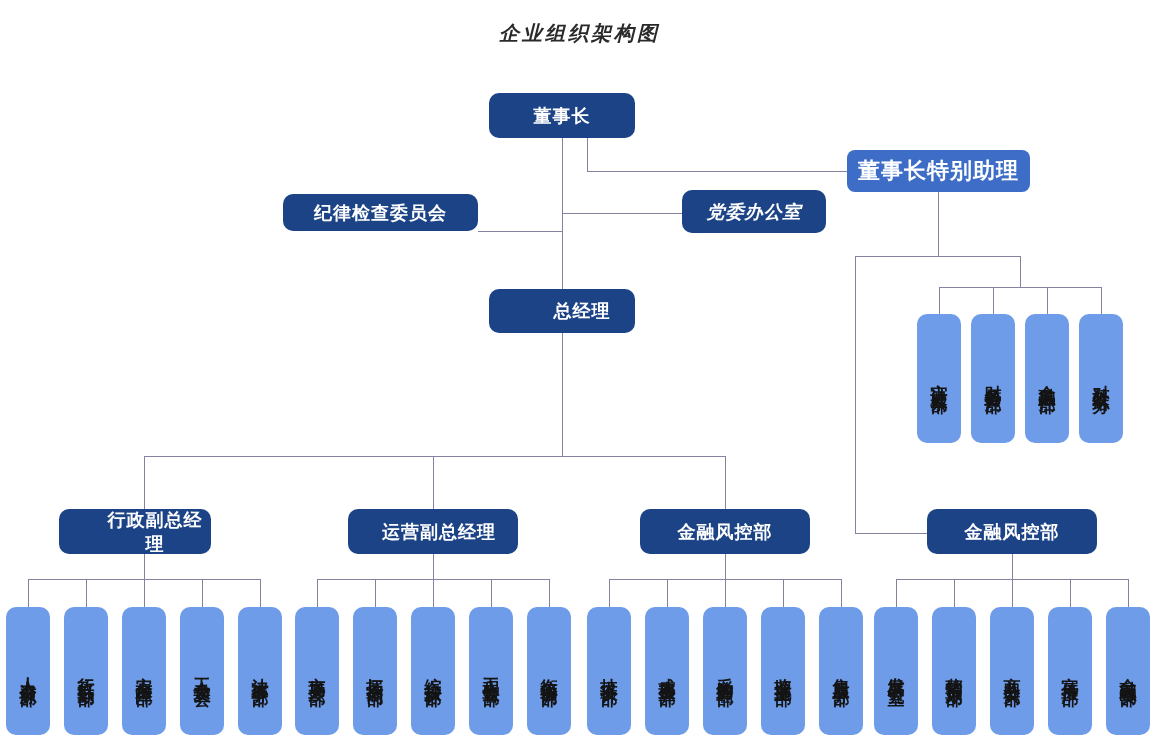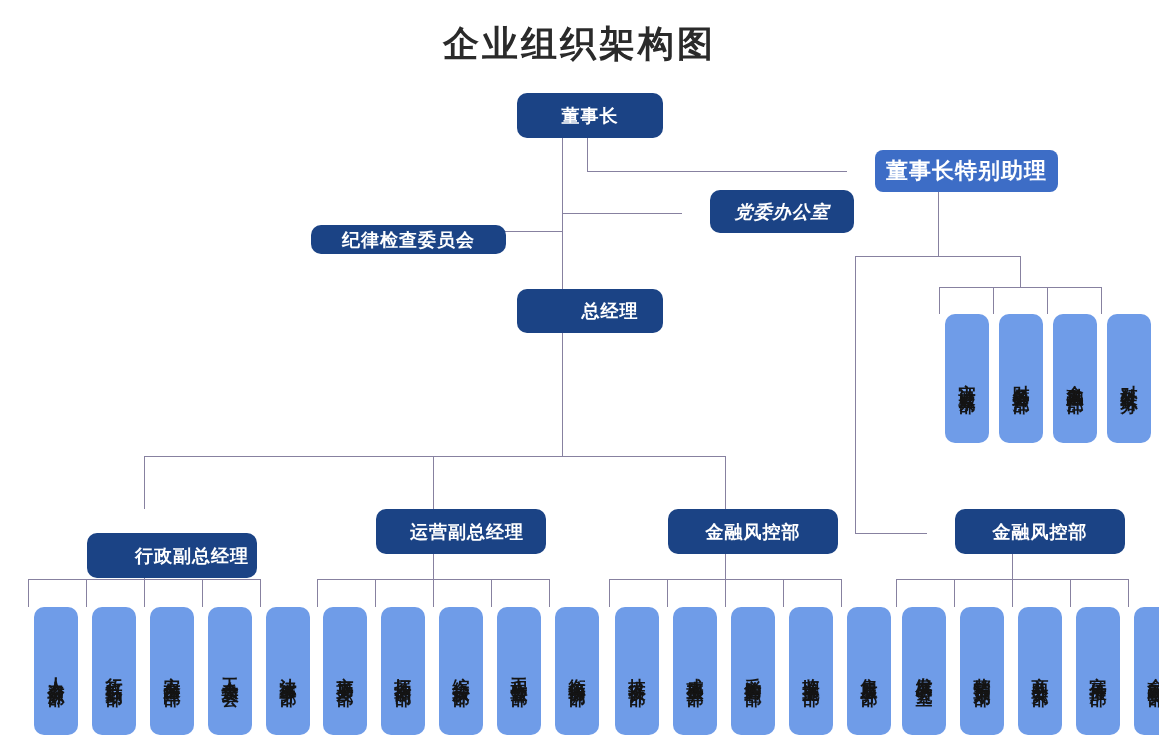--- a/index.html
+++ b/index.html
@@ -2,28 +2,29 @@
 <html style="--bg: #ffffff; --navy: #1b4385; --medium: #3d6dc6; --light: #6f9ce8; --line: #8781a0; --title-text: #2a2a2a;"><head>
 <meta charset="utf-8">
 <style>
   html,body { margin:0; padding:0; background:#ffffff; }
   .canvas {
     position:relative; width:1159px; height:754px; background:var(--bg,#ffffff);
     overflow:hidden; font-family:"Liberation Sans", sans-serif;
   }
   .title {
     position:absolute; top:20px; left:0; width:100%; margin:0;
-    text-align:center; font-size:36px; font-weight:bold; letter-spacing:3px;
+    text-align:center; font-size:20px; font-weight:bold; letter-spacing:3px;
     color:var(--title-text,#2a2a2a);
+    font-style:italic;
   }
   #lines, #nodes { position:absolute; left:0; top:0; width:100%; height:100%; }
   .line { position:absolute; background:var(--line,#8781a0); }
   .node {
     position:absolute; display:flex; align-items:center; justify-content:center;
-    box-sizing:border-box; font-weight:bold; text-align:center;margin-left:28px;
+    box-sizing:border-box; font-weight:bold; text-align:center;
   }
   .node.navy {
     background:var(--navy,#1b4385); color:#ffffff; border-radius:10px;
     font-size:18px; letter-spacing:1px;
   }
   .node.medium {
     background:var(--medium,#3d6dc6); color:#ffffff; border-radius:8px;
     font-size:22px; letter-spacing:1px;
   }
   .node.light {
@@ -89,42 +90,42 @@
       <div class="line" style="left: 1070px; top: 579px; width: 1px; height: 28px;"></div>
       <div class="line" style="left: 1128px; top: 579px; width: 1px; height: 28px;"></div>
     </div>
   <div id="nodes">
       <div class="node navy" style="left: 489px; top: 93px; width: 146px; height: 45px;">
     <span class="label">董事长</span>
   </div>
       <div class="node medium" style="left: 847px; top: 150px; width: 183px; height: 42px;">
     <span class="label">董事长特别助理</span>
   </div>
-      <div class="node navy" style="left: 283px; top: 225px; width: 195px; height: 29px;">
+      <div class="node navy" style="left: 283px; top: 194px; width: 195px; height: 37px;">
     <span class="label">纪律检查委员会</span>
   </div>
       <div class="node navy" style="left: 682px; top: 190px; width: 144px; height: 43px; font-style: italic;">
     <span class="label">党委办公室</span>
   </div>
       <div class="node navy" style="left: 489px; top: 289px; width: 146px; height: 44px; padding-left: 40px;">
     <span class="label">总经理</span>
   </div>
       <div class="node light" style="left: 917px; top: 314px; width: 44px; height: 129px;">
     <span class="label">审计监察部</span>
   </div>
       <div class="node light" style="left: 971px; top: 314px; width: 44px; height: 129px;">
     <span class="label">财务管控部</span>
   </div>
       <div class="node light" style="left: 1025px; top: 314px; width: 44px; height: 129px;">
     <span class="label">金融风控部</span>
   </div>
       <div class="node light" style="left: 1079px; top: 314px; width: 44px; height: 129px;">
     <span class="label">对外联络办</span>
   </div>
-      <div class="node navy" style="left: 59px; top: 533px; width: 170px; height: 45px; padding-left: 40px;">
+      <div class="node navy" style="left: 59px; top: 509px; width: 152px; height: 45px; padding-left: 40px;">
     <span class="label">行政副总经理</span>
   </div>
       <div class="node navy" style="left: 348px; top: 509px; width: 170px; height: 45px; padding-left: 12px;">
     <span class="label">运营副总经理</span>
   </div>
       <div class="node navy" style="left: 640px; top: 509px; width: 170px; height: 45px;">
     <span class="label">金融风控部</span>
   </div>
       <div class="node navy" style="left: 927px; top: 509px; width: 170px; height: 45px;">
     <span class="label">金融风控部</span>

